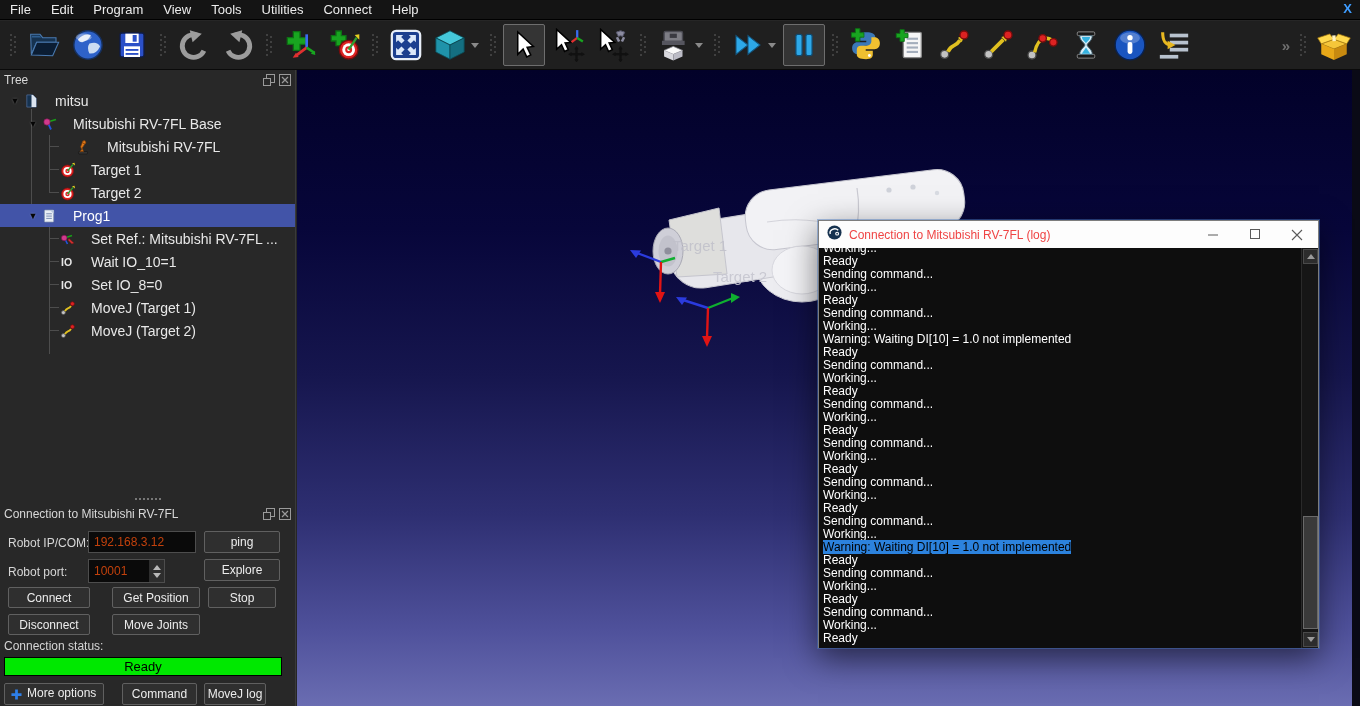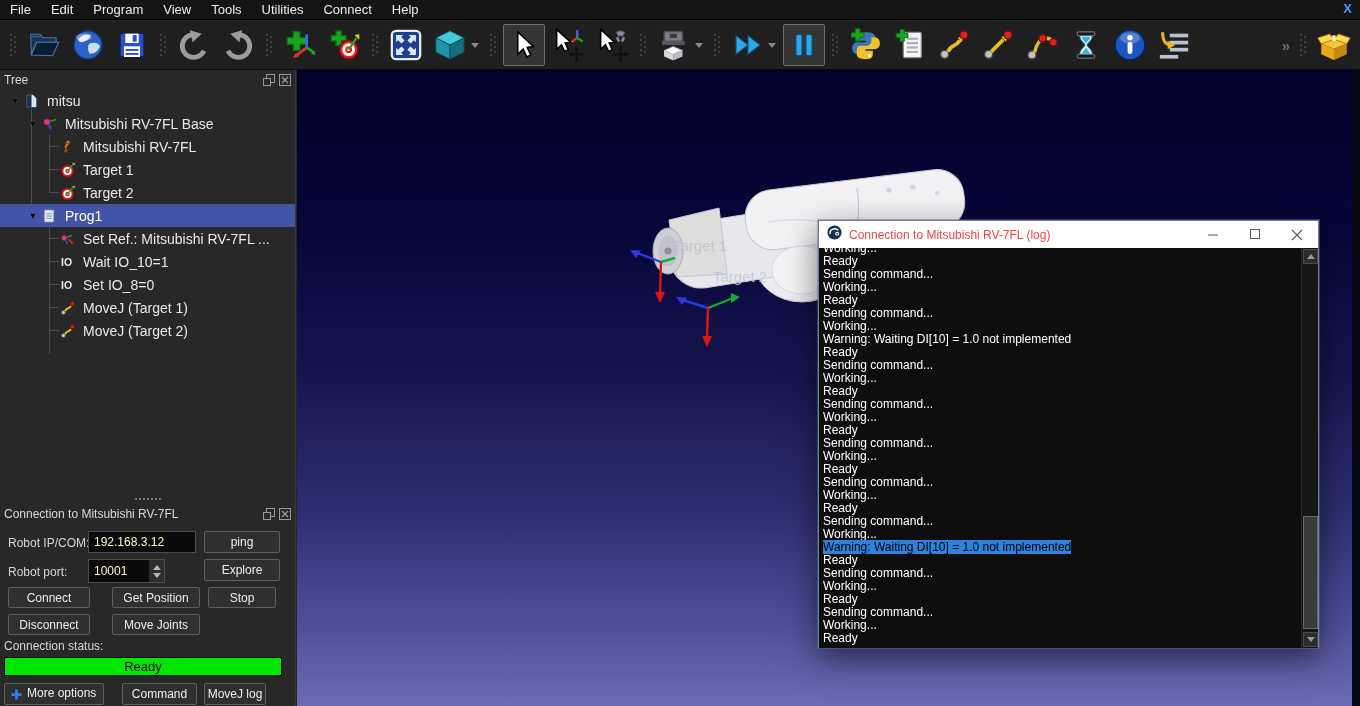--- a/index.html
+++ b/index.html
@@ -35,31 +35,31 @@
   .ph-icons{display:flex;gap:4px;align-items:center;}
   .ph-icons svg{display:block;}
 
   #tree-body{position:relative;height:284px;}
   .tree-row{position:relative;height:23px;display:flex;align-items:center;color:#e8e8e8;
             font-size:14px;white-space:nowrap;}
   .tree-row.selected{background:#4254a8;z-index:1;color:#fff;}
   .expander{width:18px;text-align:center;font-size:9px;color:#050505;
             text-shadow:0 0 2px rgba(255,255,255,0.3);flex:0 0 18px;}
   .t-icon{width:20px;height:16px;flex:0 0 20px;display:flex;align-items:center;}
-  .t-label{margin-left:3px;}
+  .t-label{margin-left:11px;}
   .tree-row.lvl2::before{content:'';position:absolute;left:49px;top:11px;width:10px;height:1px;background:#4d4d4d;}
   .vline{position:absolute;width:1px;background:#4d4d4d;z-index:0;}
 
   .h-splitter{height:10px;display:flex;align-items:center;justify-content:center;}
   .dots-h{width:26px;border-top:2px dotted #777;}
 
   
   .conn-form{position:relative;height:190px;color:#d6d6d6;font-size:12px;}
   .lbl{position:absolute;color:#d6d6d6;font-size:12px;}
-  .field{position:absolute;background:#0a0a0a;border:1px solid #4d4d4d;color:#fef9c3;
+  .field{position:absolute;background:#0a0a0a;border:1px solid #4d4d4d;color:#c2410c;
          font-size:12px;font-family:"Liberation Sans",sans-serif;padding:2px 5px;}
   .btn{position:absolute;background:#2f2f2f;border:1px solid #606060;border-radius:2px;
        color:#ececec;font-size:12px;font-family:"Liberation Sans",sans-serif;padding:0;}
   .spin{position:absolute;width:16px;height:24px;left:149px;top:36px;background:#2d2d2d;
         border:1px solid #4d4d4d;border-left:none;display:flex;flex-direction:column;
         align-items:center;justify-content:center;gap:3px;}
   .spin .up{width:0;height:0;border-left:4px solid transparent;border-right:4px solid transparent;border-bottom:5px solid #b8b8b8;}
   .spin .dn{width:0;height:0;border-left:4px solid transparent;border-right:4px solid transparent;border-top:5px solid #b8b8b8;}
   .status-bar{position:absolute;left:4px;top:134px;width:278px;height:19px;background:#00e800;
               border:1px solid #000;color:#000;font-size:13px;display:flex;align-items:center;justify-content:center;}
@@ -596,21 +596,21 @@
           <span class="expander">▼</span>
           <span class="t-icon">
             <svg width="16" height="16" viewBox="0 0 16 16">
               <line x1="5.5" y1="6" x2="14" y2="3.5" stroke="#18a018" stroke-width="1.8"></line>
               <line x1="5.5" y1="6" x2="9" y2="13.5" stroke="#2255dd" stroke-width="1.8"></line>
               <circle cx="5" cy="6" r="3.2" fill="#d03a8c" stroke="#7a1050" stroke-width="0.6"></circle>
             </svg>
           </span>
           <span class="t-label">Mitsubishi RV-7FL Base</span>
         </div>
-        <div class="tree-row lvl2" style="padding-left: 42px;">
+        <div class="tree-row lvl2" style="padding-left: 58px;">
           <span class="expander"></span>
           <span class="t-icon">
             <svg width="16" height="16" viewBox="0 0 16 16">
               <rect x="2.5" y="12.5" width="9" height="2.5" rx="0.8" fill="#333" stroke="#111" stroke-width="0.5"></rect>
               <path d="M4 12.5 L7.5 12.5 L6.2 9 L9.5 4 L6.8 2.2 L4.6 7.8 L5.8 10.5Z" fill="#e07818" stroke="#7a3c08" stroke-width="0.7"></path>
               <circle cx="8.2" cy="3.2" r="1.6" fill="#e07818" stroke="#7a3c08" stroke-width="0.7"></circle>
             </svg>
           </span>
           <span class="t-label">Mitsubishi RV-7FL</span>
         </div>

